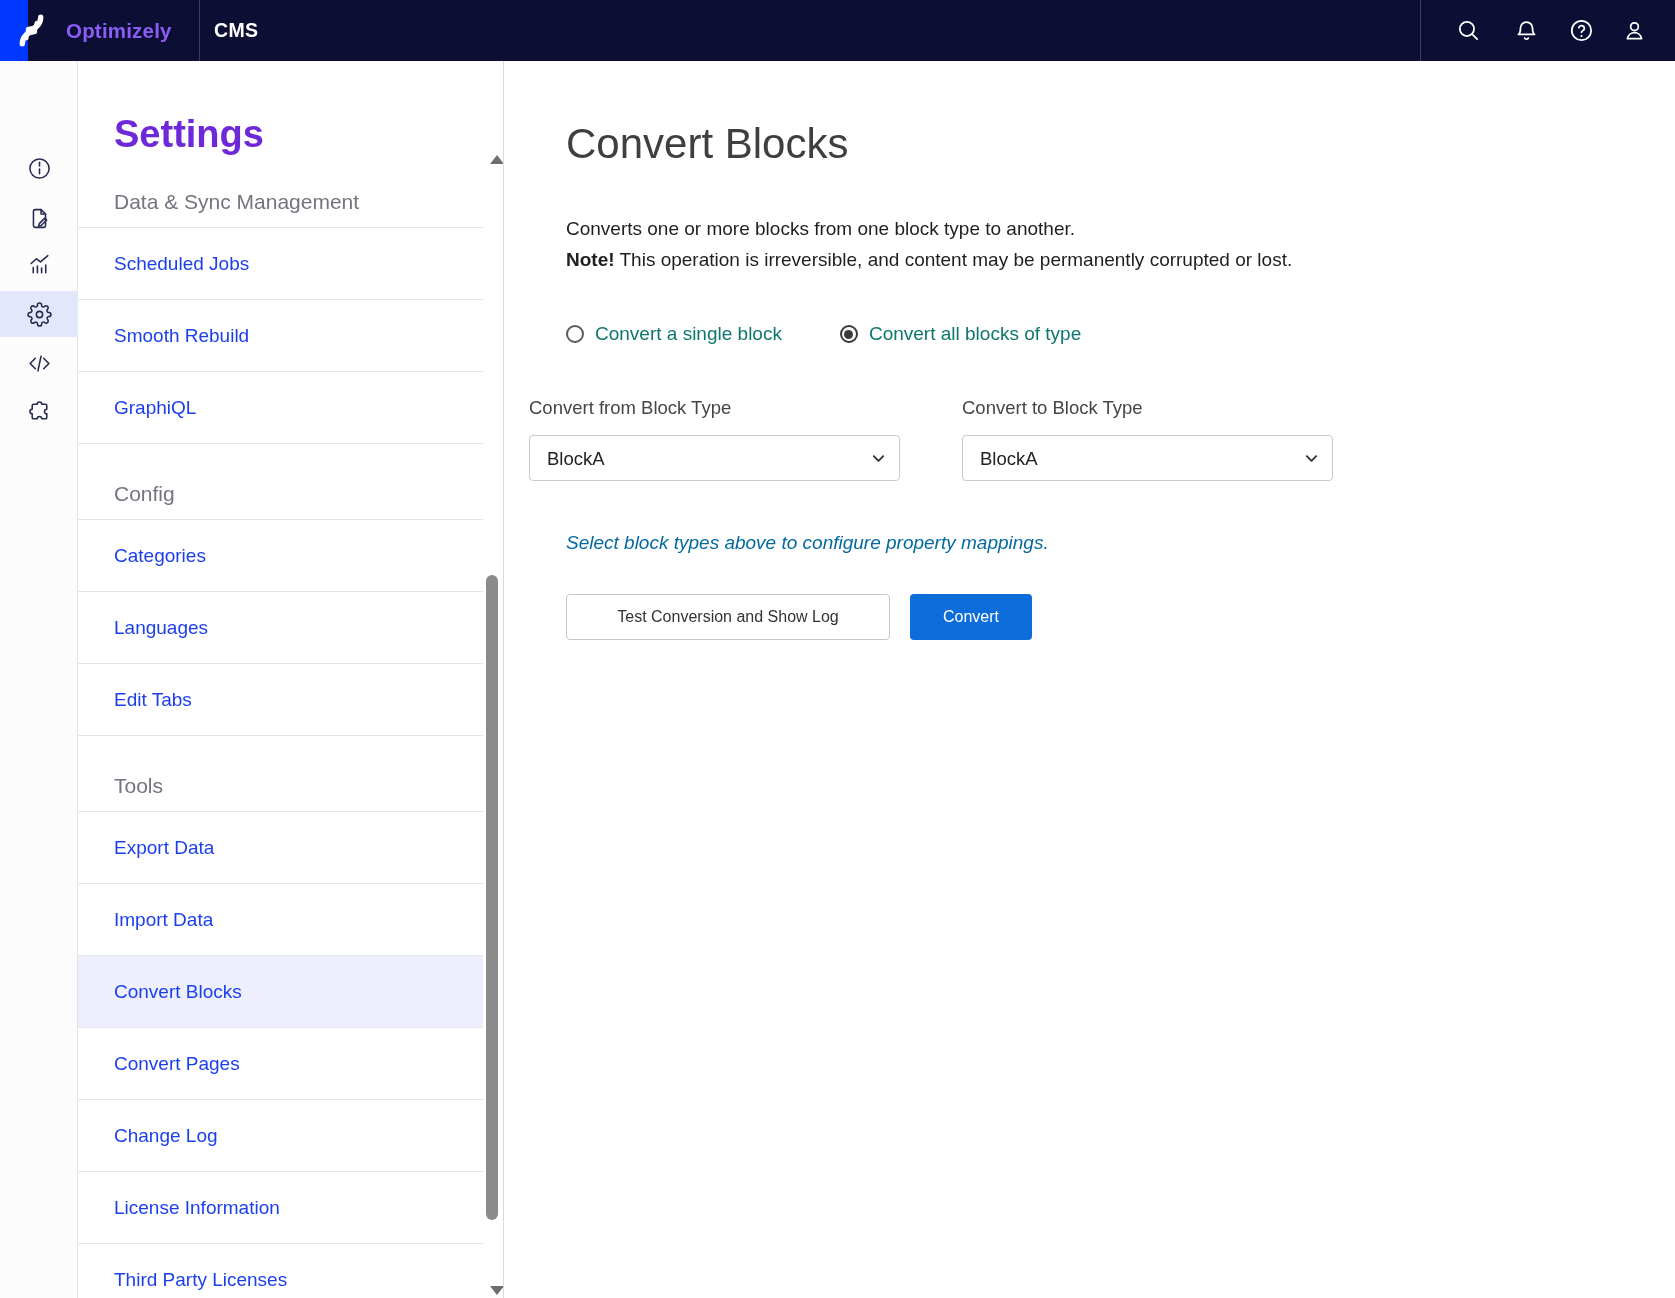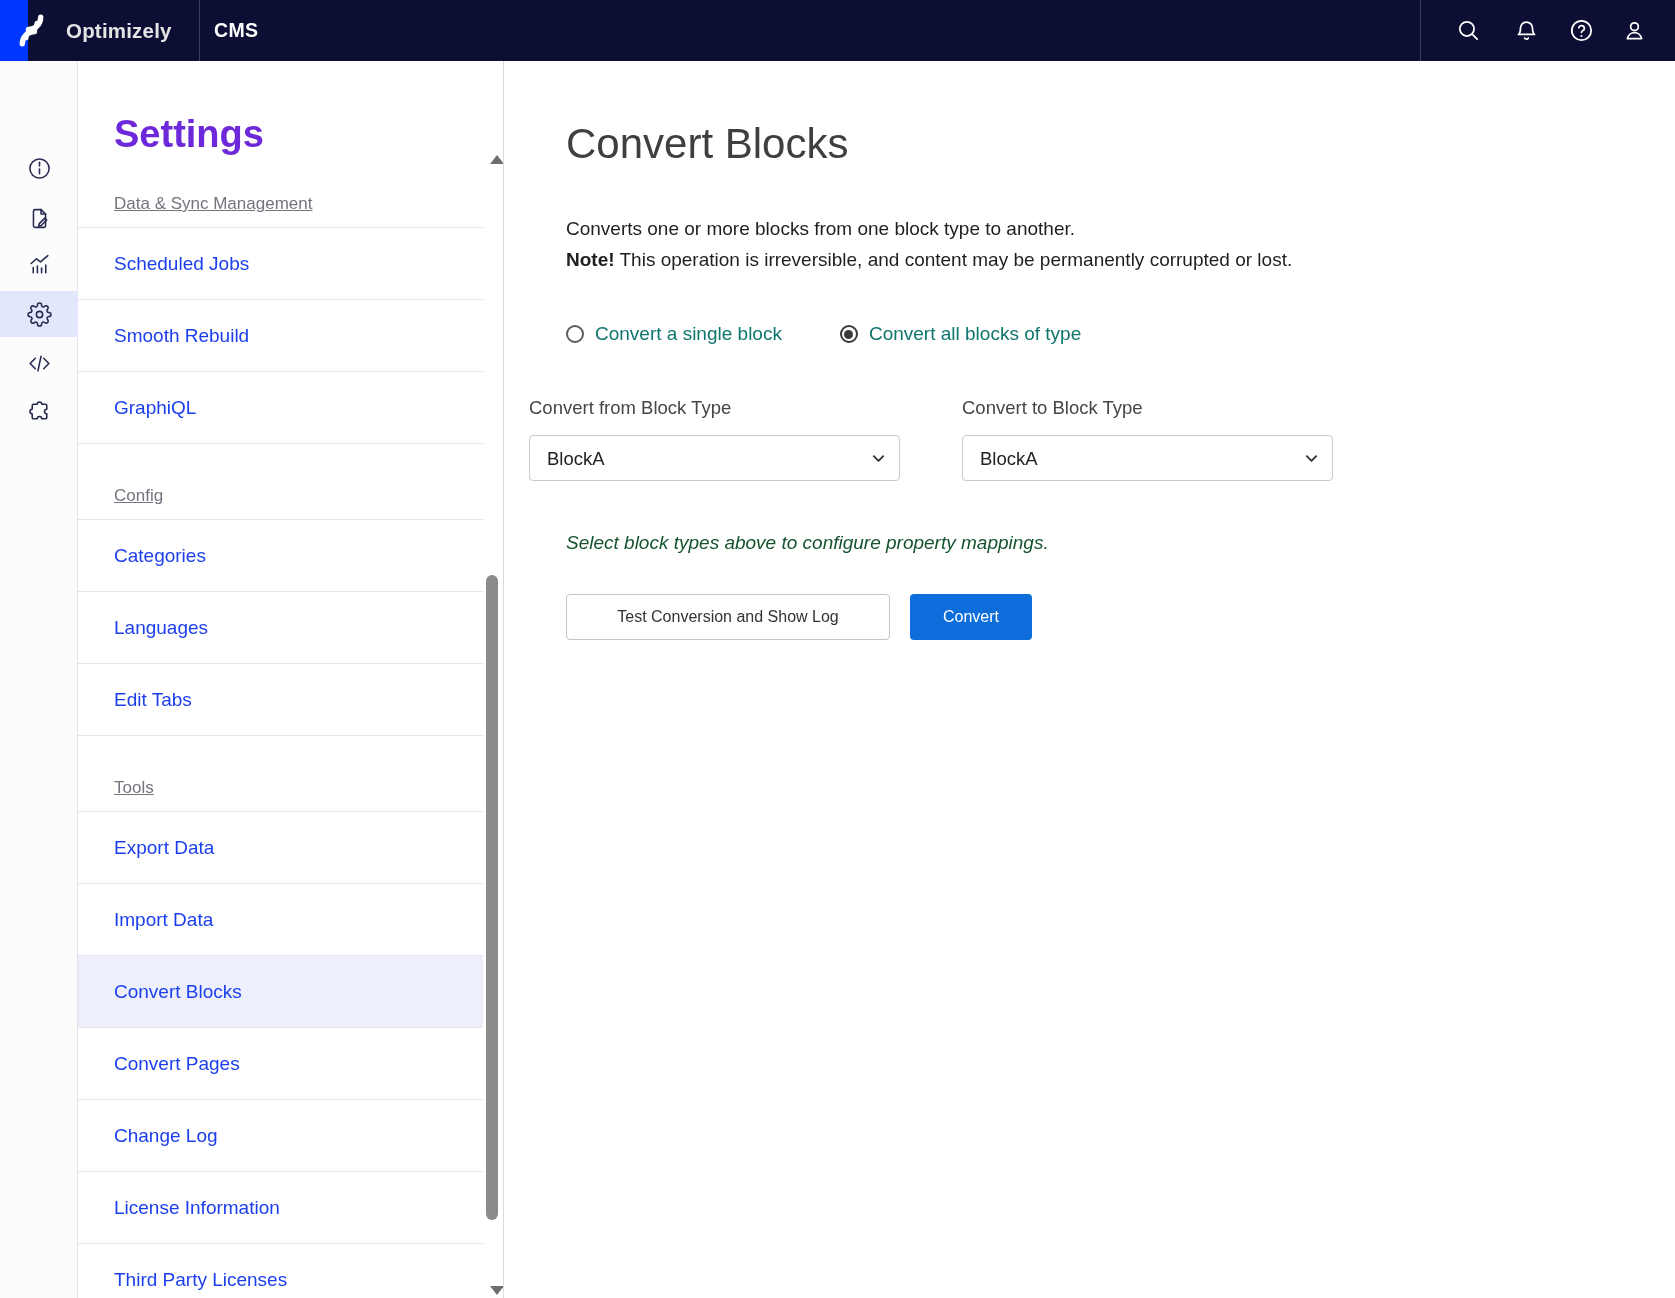--- a/index.html
+++ b/index.html
@@ -13,21 +13,21 @@
   }
   *{box-sizing:border-box;margin:0;padding:0;}
   html,body{width:1675px;height:1298px;overflow:hidden;}
   body{font-family:"Liberation Sans",sans-serif;background:#fff;position:relative;}
 
   
   #topbar{position:absolute;left:0;top:0;width:1675px;height:61px;background:var(--topbar);}
   #logo-square{position:absolute;left:0;top:0;width:28px;height:61px;background:var(--brand-blue);}
   #logo-mark{position:absolute;left:11px;top:10px;width:41px;height:41px;}
   #brand{position:absolute;left:66px;top:0;height:61px;display:flex;align-items:center;
-         color:#e5e5e5;font-size:20.5px;font-weight:700;letter-spacing:.2px;}
+         color:#8b5cf6;font-size:20.5px;font-weight:700;letter-spacing:.2px;}
   .vsep{position:absolute;top:0;width:1px;height:61px;background:#3A3B5E;}
   #sep-left{left:199px;}
   #sep-right{left:1420px;}
   #product{position:absolute;left:214px;top:0;height:61px;display:flex;align-items:center;
            color:#fff;font-size:19.5px;font-weight:600;letter-spacing:.3px;}
   .top-icon{position:absolute;top:18px;width:25px;height:25px;cursor:pointer;}
   .top-icon svg{width:25px;height:25px;stroke:#fff;stroke-width:1.7;fill:none;
                 stroke-linecap:round;stroke-linejoin:round;}
   #icon-search{left:1456px;}
   #icon-bell{left:1514px;}
@@ -42,21 +42,21 @@
   .rail-item svg{width:25px;height:25px;stroke:#262A4E;stroke-width:1.5;fill:none;
                  stroke-linecap:round;stroke-linejoin:round;}
   .rail-item.active{background:var(--rail-selected);}
 
   
   #panel{position:absolute;left:78px;top:61px;width:426px;height:1237px;background:#fff;
          border-right:1px solid #D9D9DF;overflow:hidden;}
   #panel h1{margin:55px 0 0 36px;font-size:38px;line-height:36px;font-weight:600;color:#6d28d9;}
   #nav-list{width:405px;}
   .section-header{height:76px;display:flex;align-items:flex-end;padding:0 0 13px 36px;
-                  border-bottom:1px solid var(--divider);color:#73747E;font-size:17px;text-decoration:underline;}
+                  border-bottom:1px solid var(--divider);color:#73747E;font-size:21px;}
   .nav-item{height:72px;display:flex;align-items:center;padding-left:36px;
             border-bottom:1px solid var(--divider);cursor:pointer;}
   .nav-item a{color:var(--link);font-size:19px;text-decoration:none;cursor:pointer;}
   .nav-item.active{background:var(--selected-bg);}
 
   
   #sb-thumb{position:absolute;left:408px;top:514px;width:12px;height:645px;background:#8B8B8B;
             border-radius:6px;cursor:pointer;}
   .sb-arrow{position:absolute;left:412px;width:0;height:0;border-left:7px solid transparent;
             border-right:7px solid transparent;cursor:pointer;}
@@ -83,21 +83,21 @@
   .field-group{display:flex;flex-direction:column;}
   .field-label{font-size:18.5px;color:#464646;margin-bottom:16px;}
   .select-wrap{position:relative;width:371px;height:46px;}
   .select-wrap select{width:371px;height:46px;border:1px solid #C9C9CE;border-radius:4px;
         background:#fff;font-family:"Liberation Sans",sans-serif;font-size:18.5px;color:#222;
         padding:0 40px 0 17px;appearance:none;-webkit-appearance:none;cursor:pointer;}
   .select-chevron{position:absolute;right:14px;top:16px;width:15px;height:15px;pointer-events:none;}
   .select-chevron svg{width:15px;height:15px;stroke:#333;stroke-width:2;fill:none;
                       stroke-linecap:round;stroke-linejoin:round;}
 
-  .hint{margin-top:51px;font-size:19px;font-style:italic;color:#14532d;}
+  .hint{margin-top:51px;font-size:19px;font-style:italic;color:#0369a1;}
 
   #button-row{margin-top:40px;display:flex;column-gap:20px;}
   button{font-family:"Liberation Sans",sans-serif;font-size:16px;height:46px;border-radius:4px;
          cursor:pointer;}
   #btn-test{width:324px;background:#fff;border:1px solid #C5C5CA;color:#333;}
   #btn-convert{width:122px;background:var(--primary-btn);border:none;color:#fff;}
 </style>
 </head>
 <body>
 

